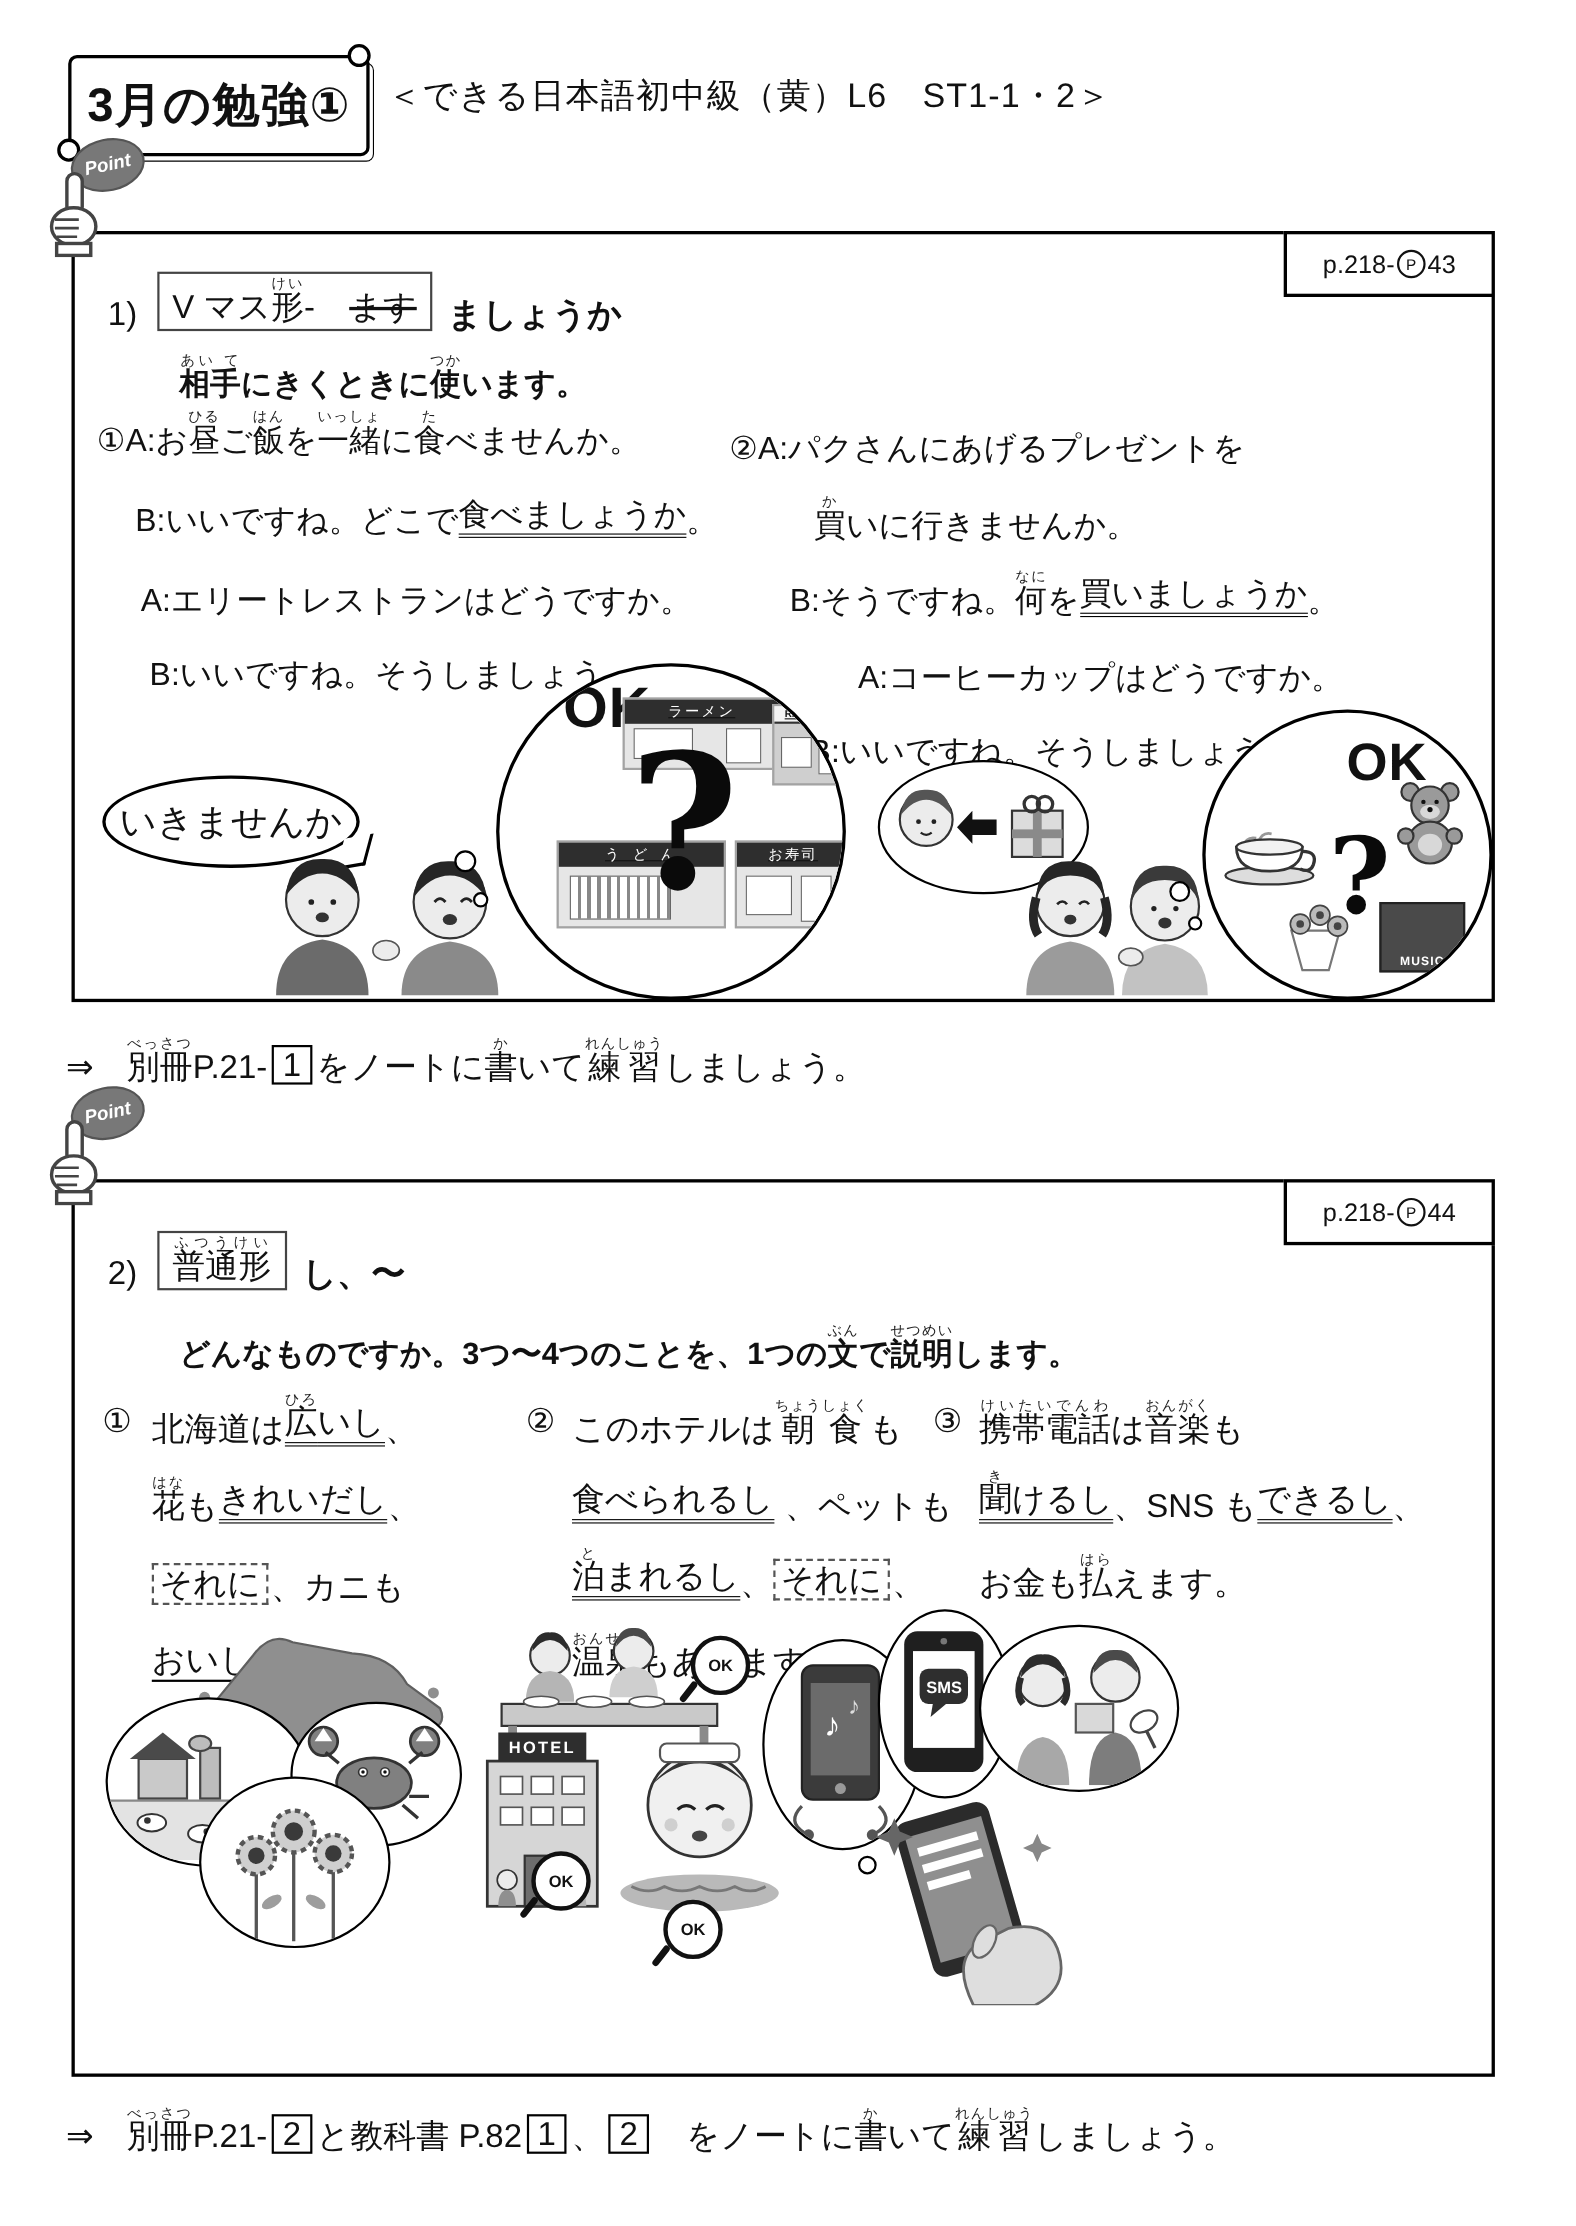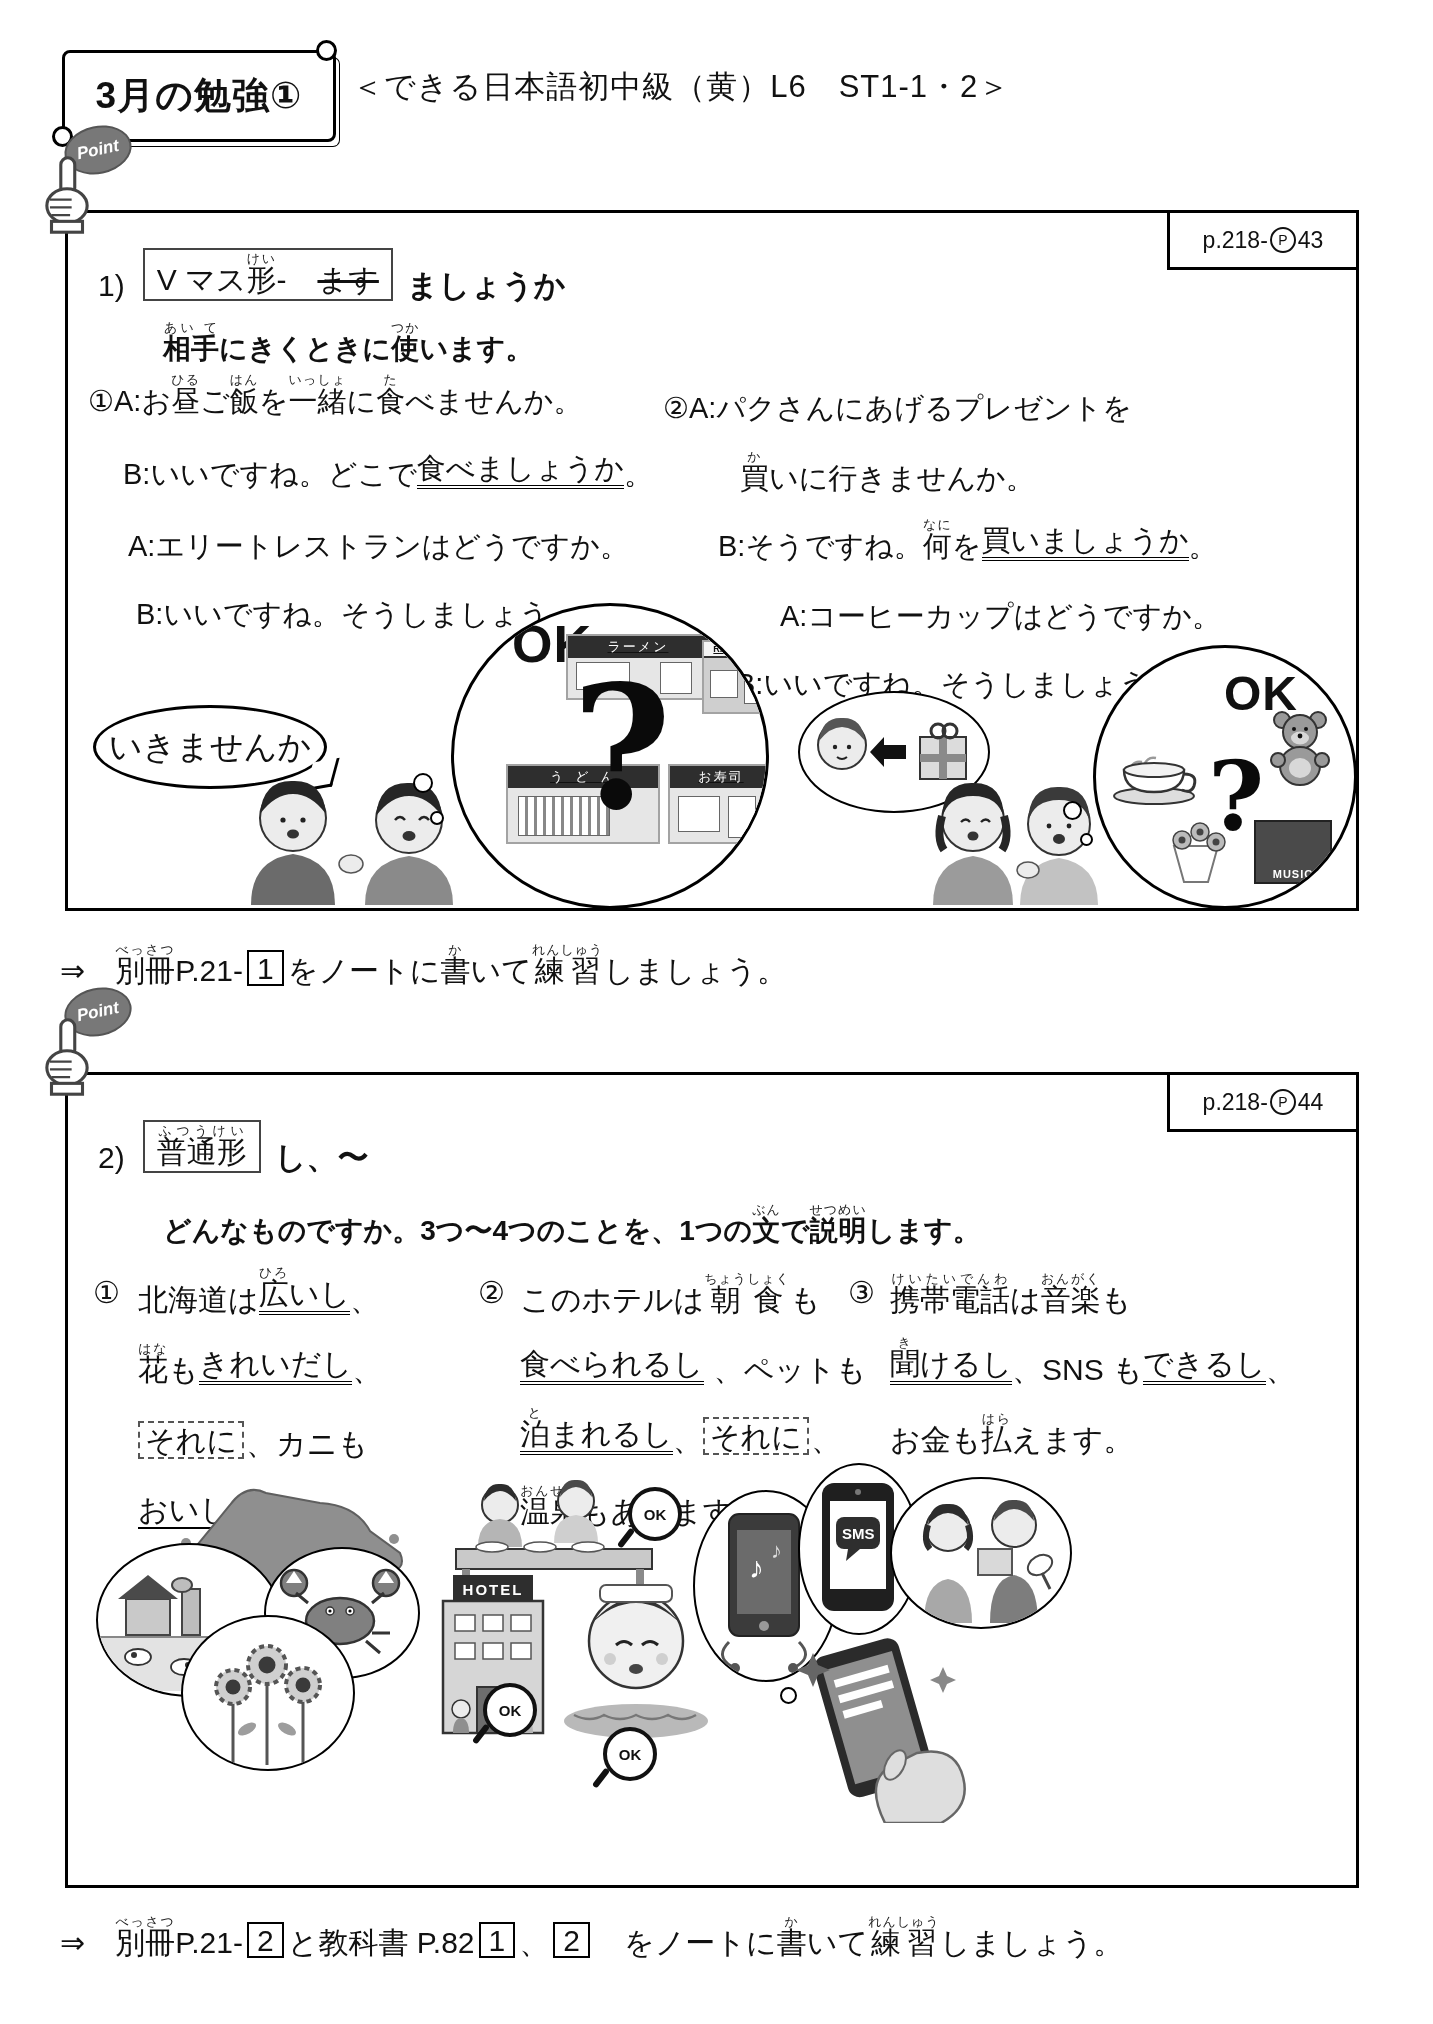--- a/index.html
+++ b/index.html
@@ -3,21 +3,21 @@
 <meta charset="utf-8">
 <style>
   html,body{margin:0;padding:0;background:#fff;}
   .page{position:relative;width:1433px;height:2024px;background:#fff;color:#111;
         font-family:"Liberation Sans","DejaVu Sans",sans-serif;overflow:hidden;}
 
   
   .banner{position:absolute;left:62px;top:50px;width:268px;height:86px;border:3px solid #000;
           border-radius:8px;background:#fff;display:flex;align-items:center;justify-content:center;
           box-shadow:5px 6px 0 -2px #fff,5px 6px 0 -1px #000;}
-  .banner-text{font-size:37px;font-weight:bold;letter-spacing:1px;}
+  .banner-text{font-size:43px;font-weight:bold;letter-spacing:1px;}
   .curl{position:absolute;width:15px;height:15px;border:3px solid #000;border-radius:50%;background:#fff;}
   .curl.tr{right:-4px;top:-13px}
   .curl.bl{left:-13px;bottom:-8px}
   .doc-title{position:absolute;left:352px;top:66px;font-size:31px;letter-spacing:1px;}
 
   
   .point{position:absolute;width:90px;height:110px;z-index:5;}
   .point-bubble{position:absolute;left:28px;top:0;width:64px;height:44px;background:#787878;border:2px solid #555;
                 border-radius:50%;color:#fff;font-style:italic;font-weight:bold;font-size:17px;
                 display:flex;align-items:center;justify-content:center;transform:rotate(-12deg);}

